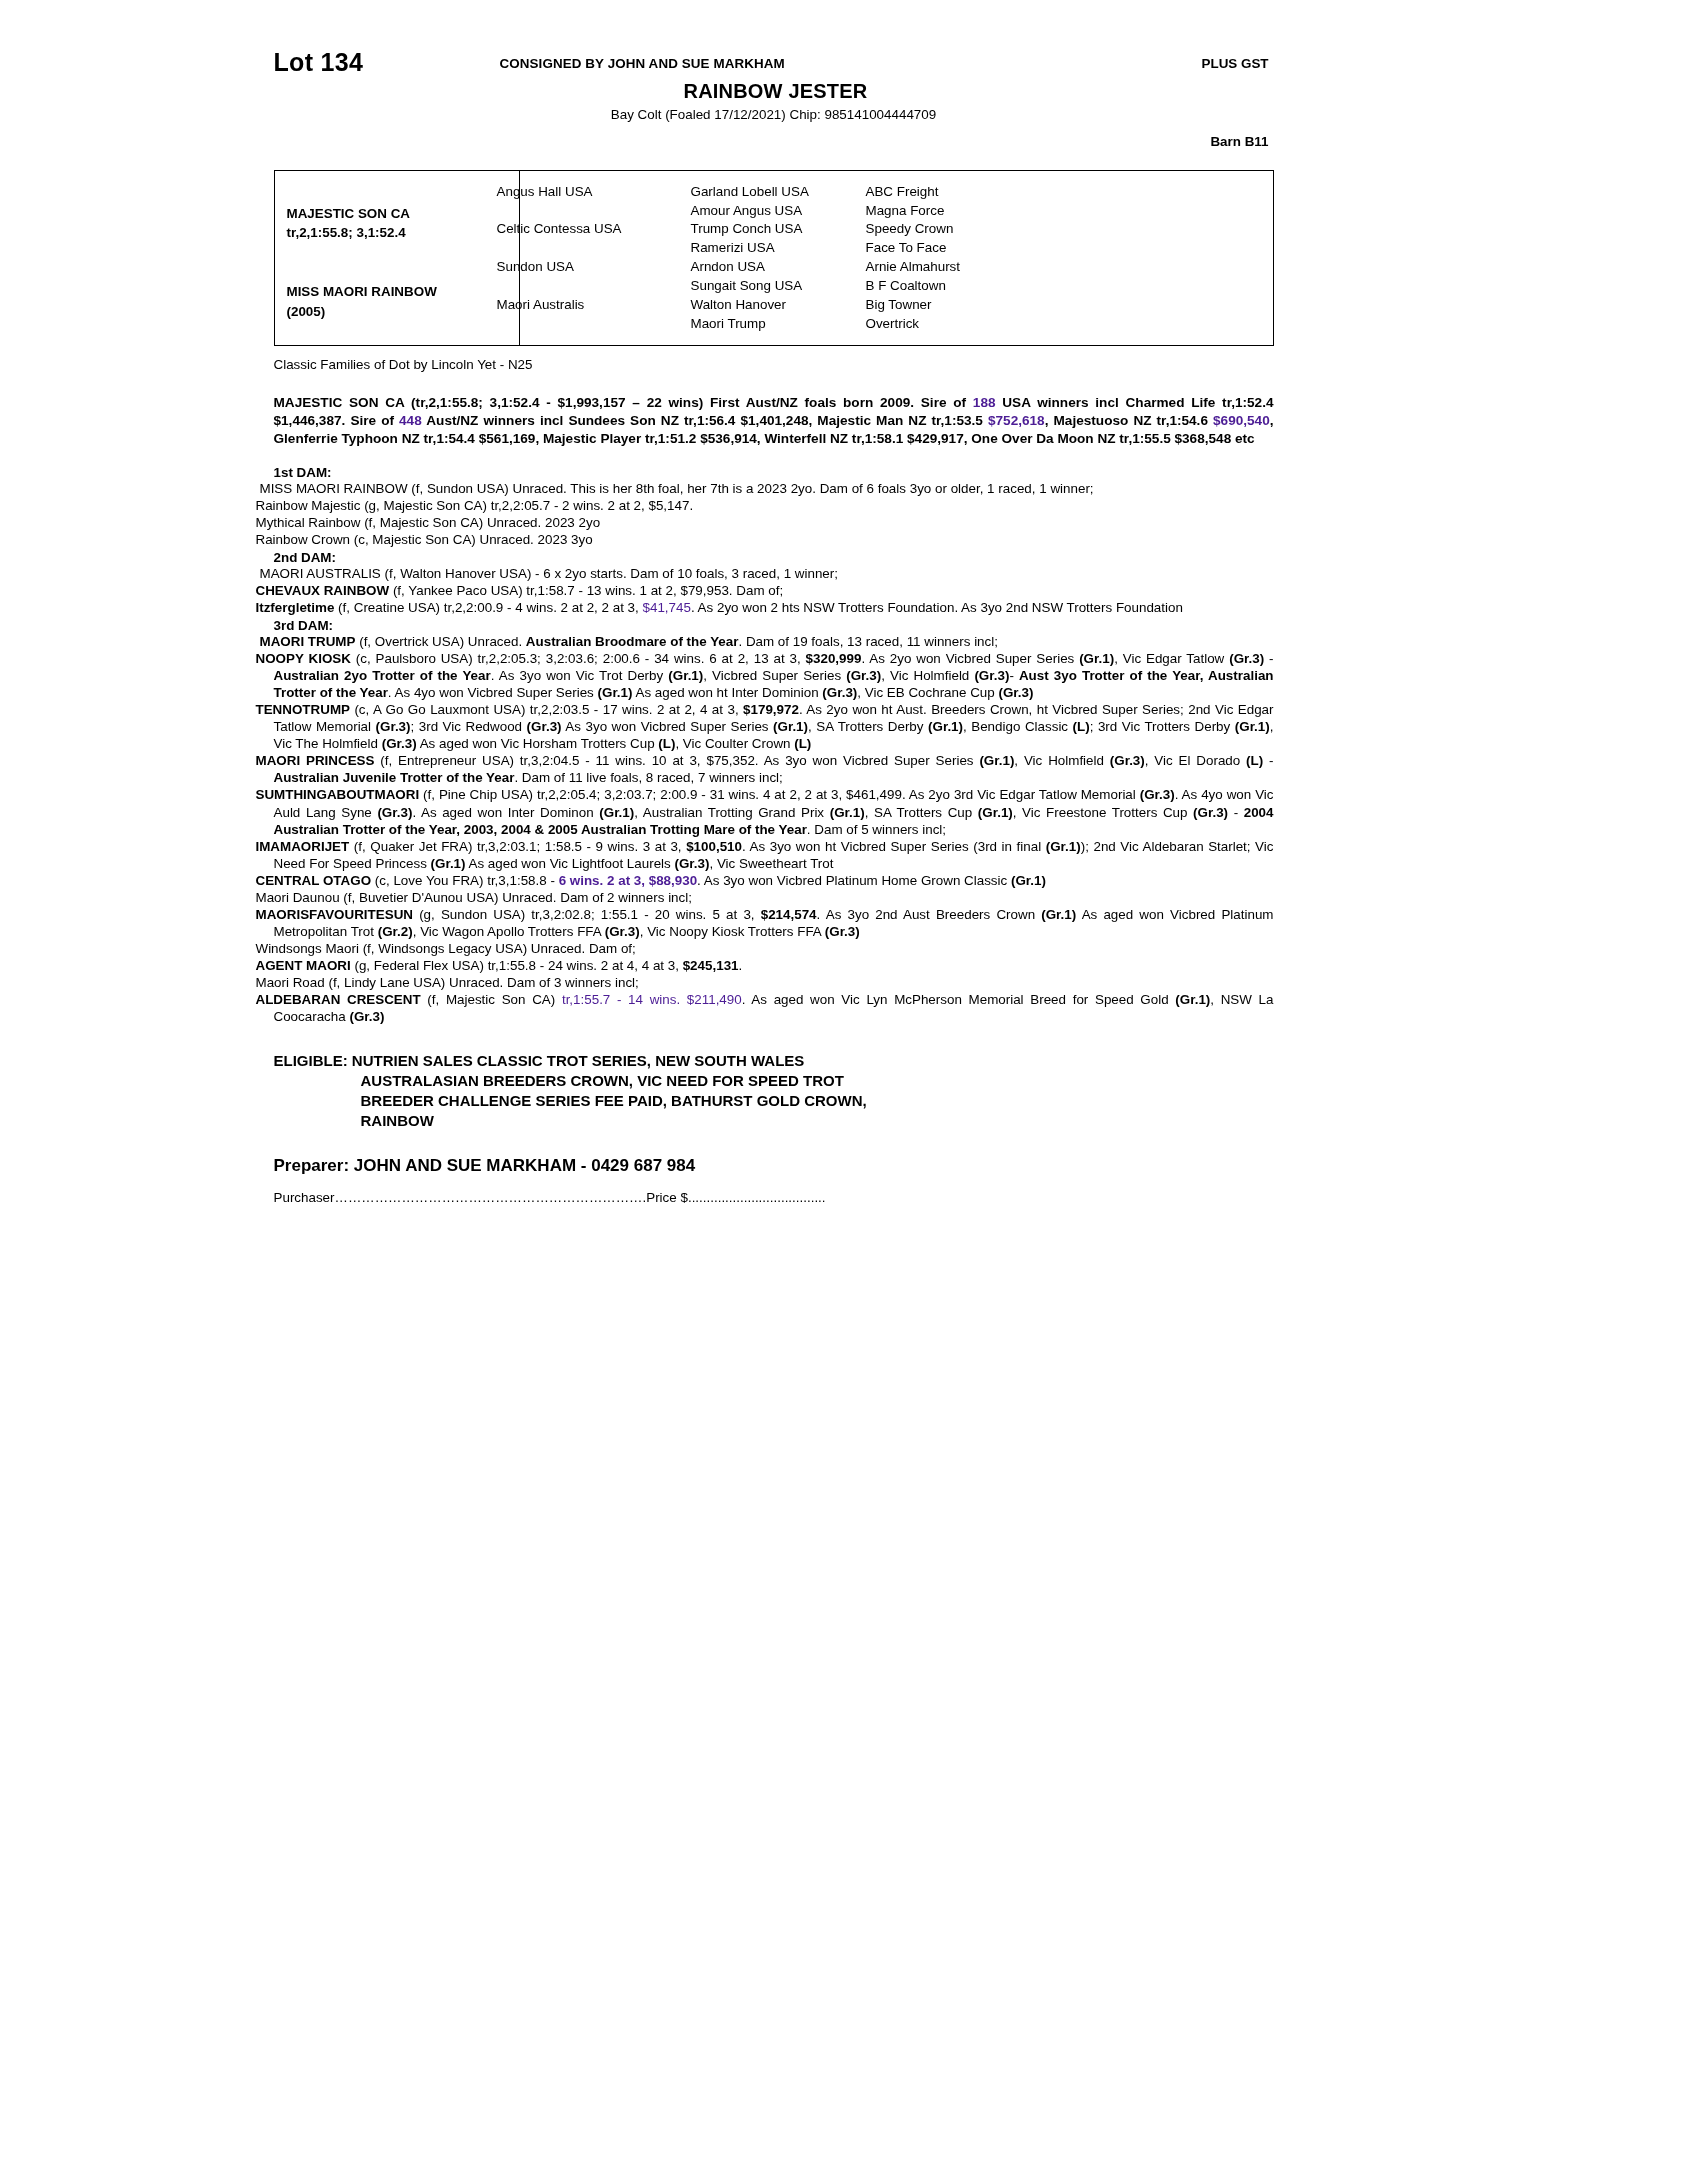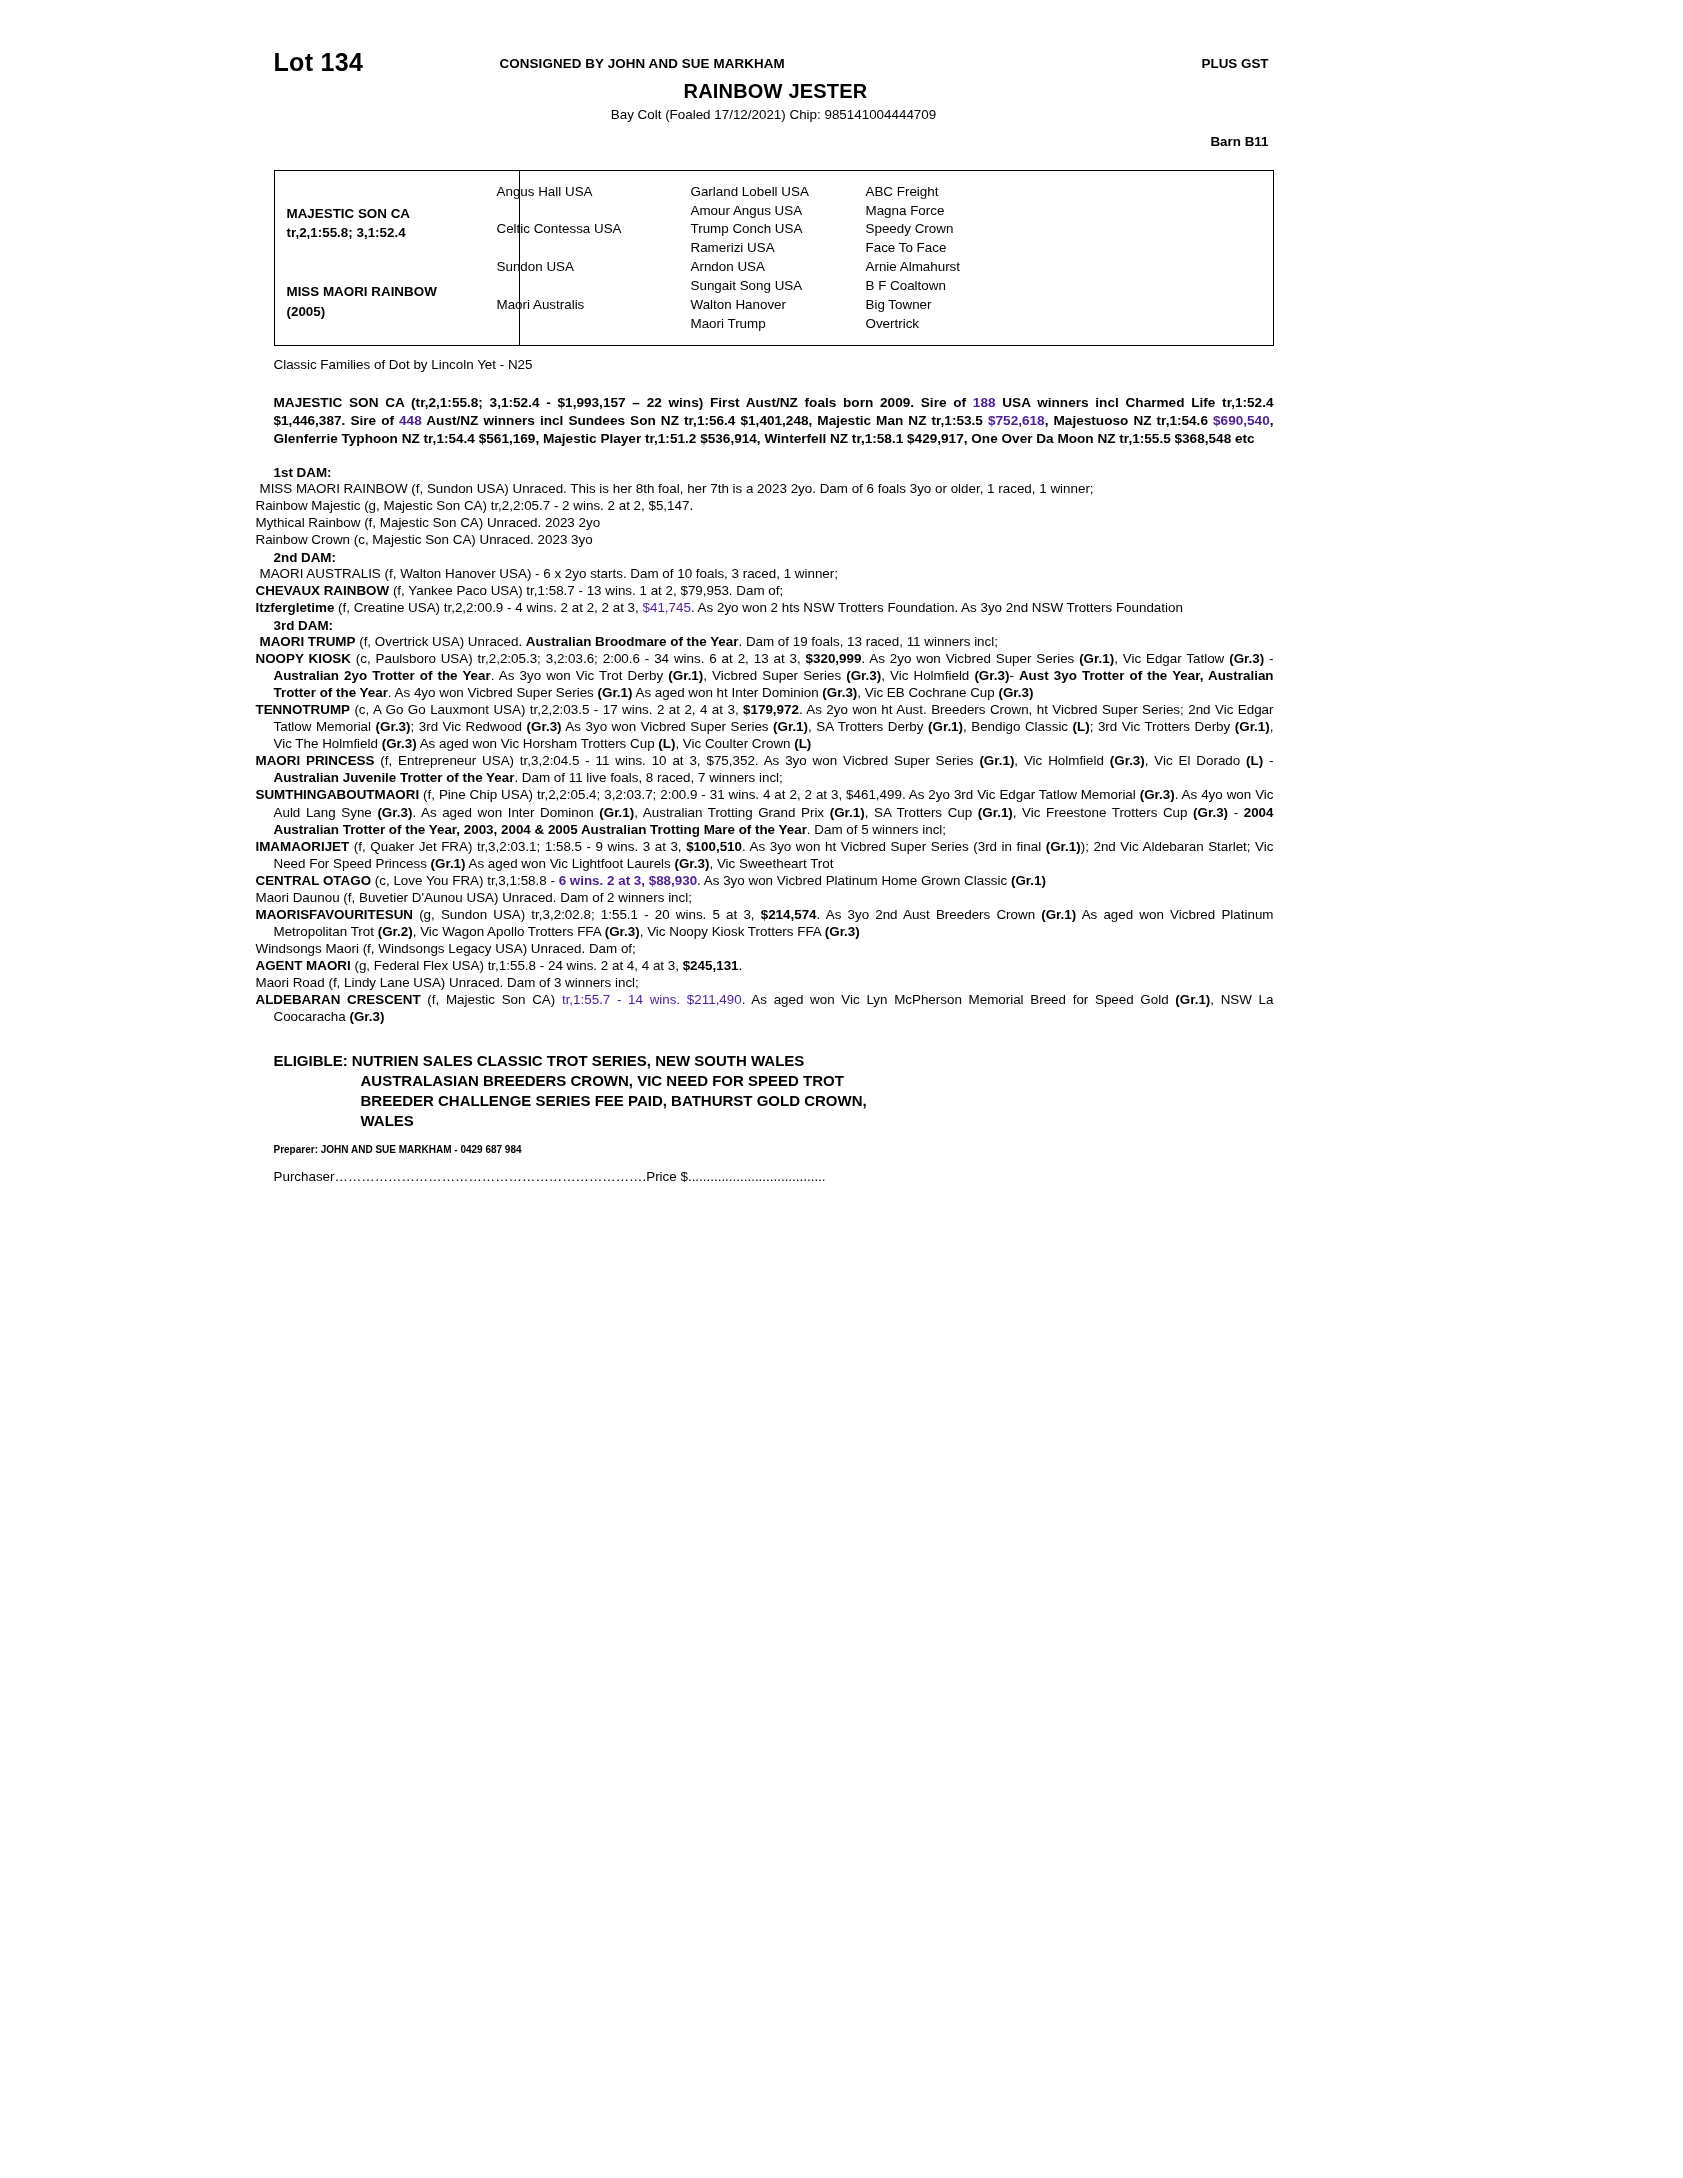--- a/index.html
+++ b/index.html
@@ -143,22 +143,22 @@
   .eligible {
     margin-top: 26px;
     font-size: 15px;
     font-weight: bold;
     line-height: 1.35;
     margin-left: 0px;
   }
   .eligible .cont { display: block; margin-left: 87px; }
 
   .preparer {
-    margin-top: 12px;
-    font-size: 10px;
+    margin-top: 24px;
+    font-size: 17px;
     font-weight: bold;
   }
   .purchaser {
     margin-top: 14px;
     font-size: 13.4px;
     letter-spacing: 0px;
   }
 </style>
 </head>
 <body>
@@ -248,21 +248,21 @@
     <p class="l ind4"><span class="bold">AGENT MAORI</span><span> (g, Federal Flex USA) tr,1:55.8 - 24 wins. 2 at 4, 4 at 3, </span><span class="bold">$245,131</span><span>.</span></p>
 
     <p class="l ind2">Maori Road (f, Lindy Lane USA) Unraced. Dam of 3 winners incl;</p>
 
     <p class="l ind3"><span class="bold">ALDEBARAN CRESCENT</span><span> (f, Majestic Son CA) </span><span class="red">tr,1:55.7 - 14 wins. $211,490</span><span>. As aged won Vic Lyn McPherson Memorial Breed for Speed Gold </span><span class="bold">(Gr.1)</span><span>, NSW La Coocaracha </span><span class="bold">(Gr.3)</span></p>
 
     <div class="eligible">
       <span>ELIGIBLE: NUTRIEN SALES CLASSIC TROT SERIES, NEW SOUTH WALES</span>
       <span class="cont">AUSTRALASIAN BREEDERS CROWN, VIC NEED FOR SPEED TROT</span>
       <span class="cont">BREEDER CHALLENGE SERIES FEE PAID, BATHURST GOLD CROWN,</span>
-      <span class="cont">WALES</span>
+      <span class="cont">RAINBOW</span>
     </div>
 
     <div class="preparer">Preparer: JOHN AND SUE MARKHAM - 0429 687 984</div>
     <div class="purchaser">Purchaser…………………………………………………………….Price $.....................................</div>
 
   </div>
 </div>
 
 
 </body></html>

